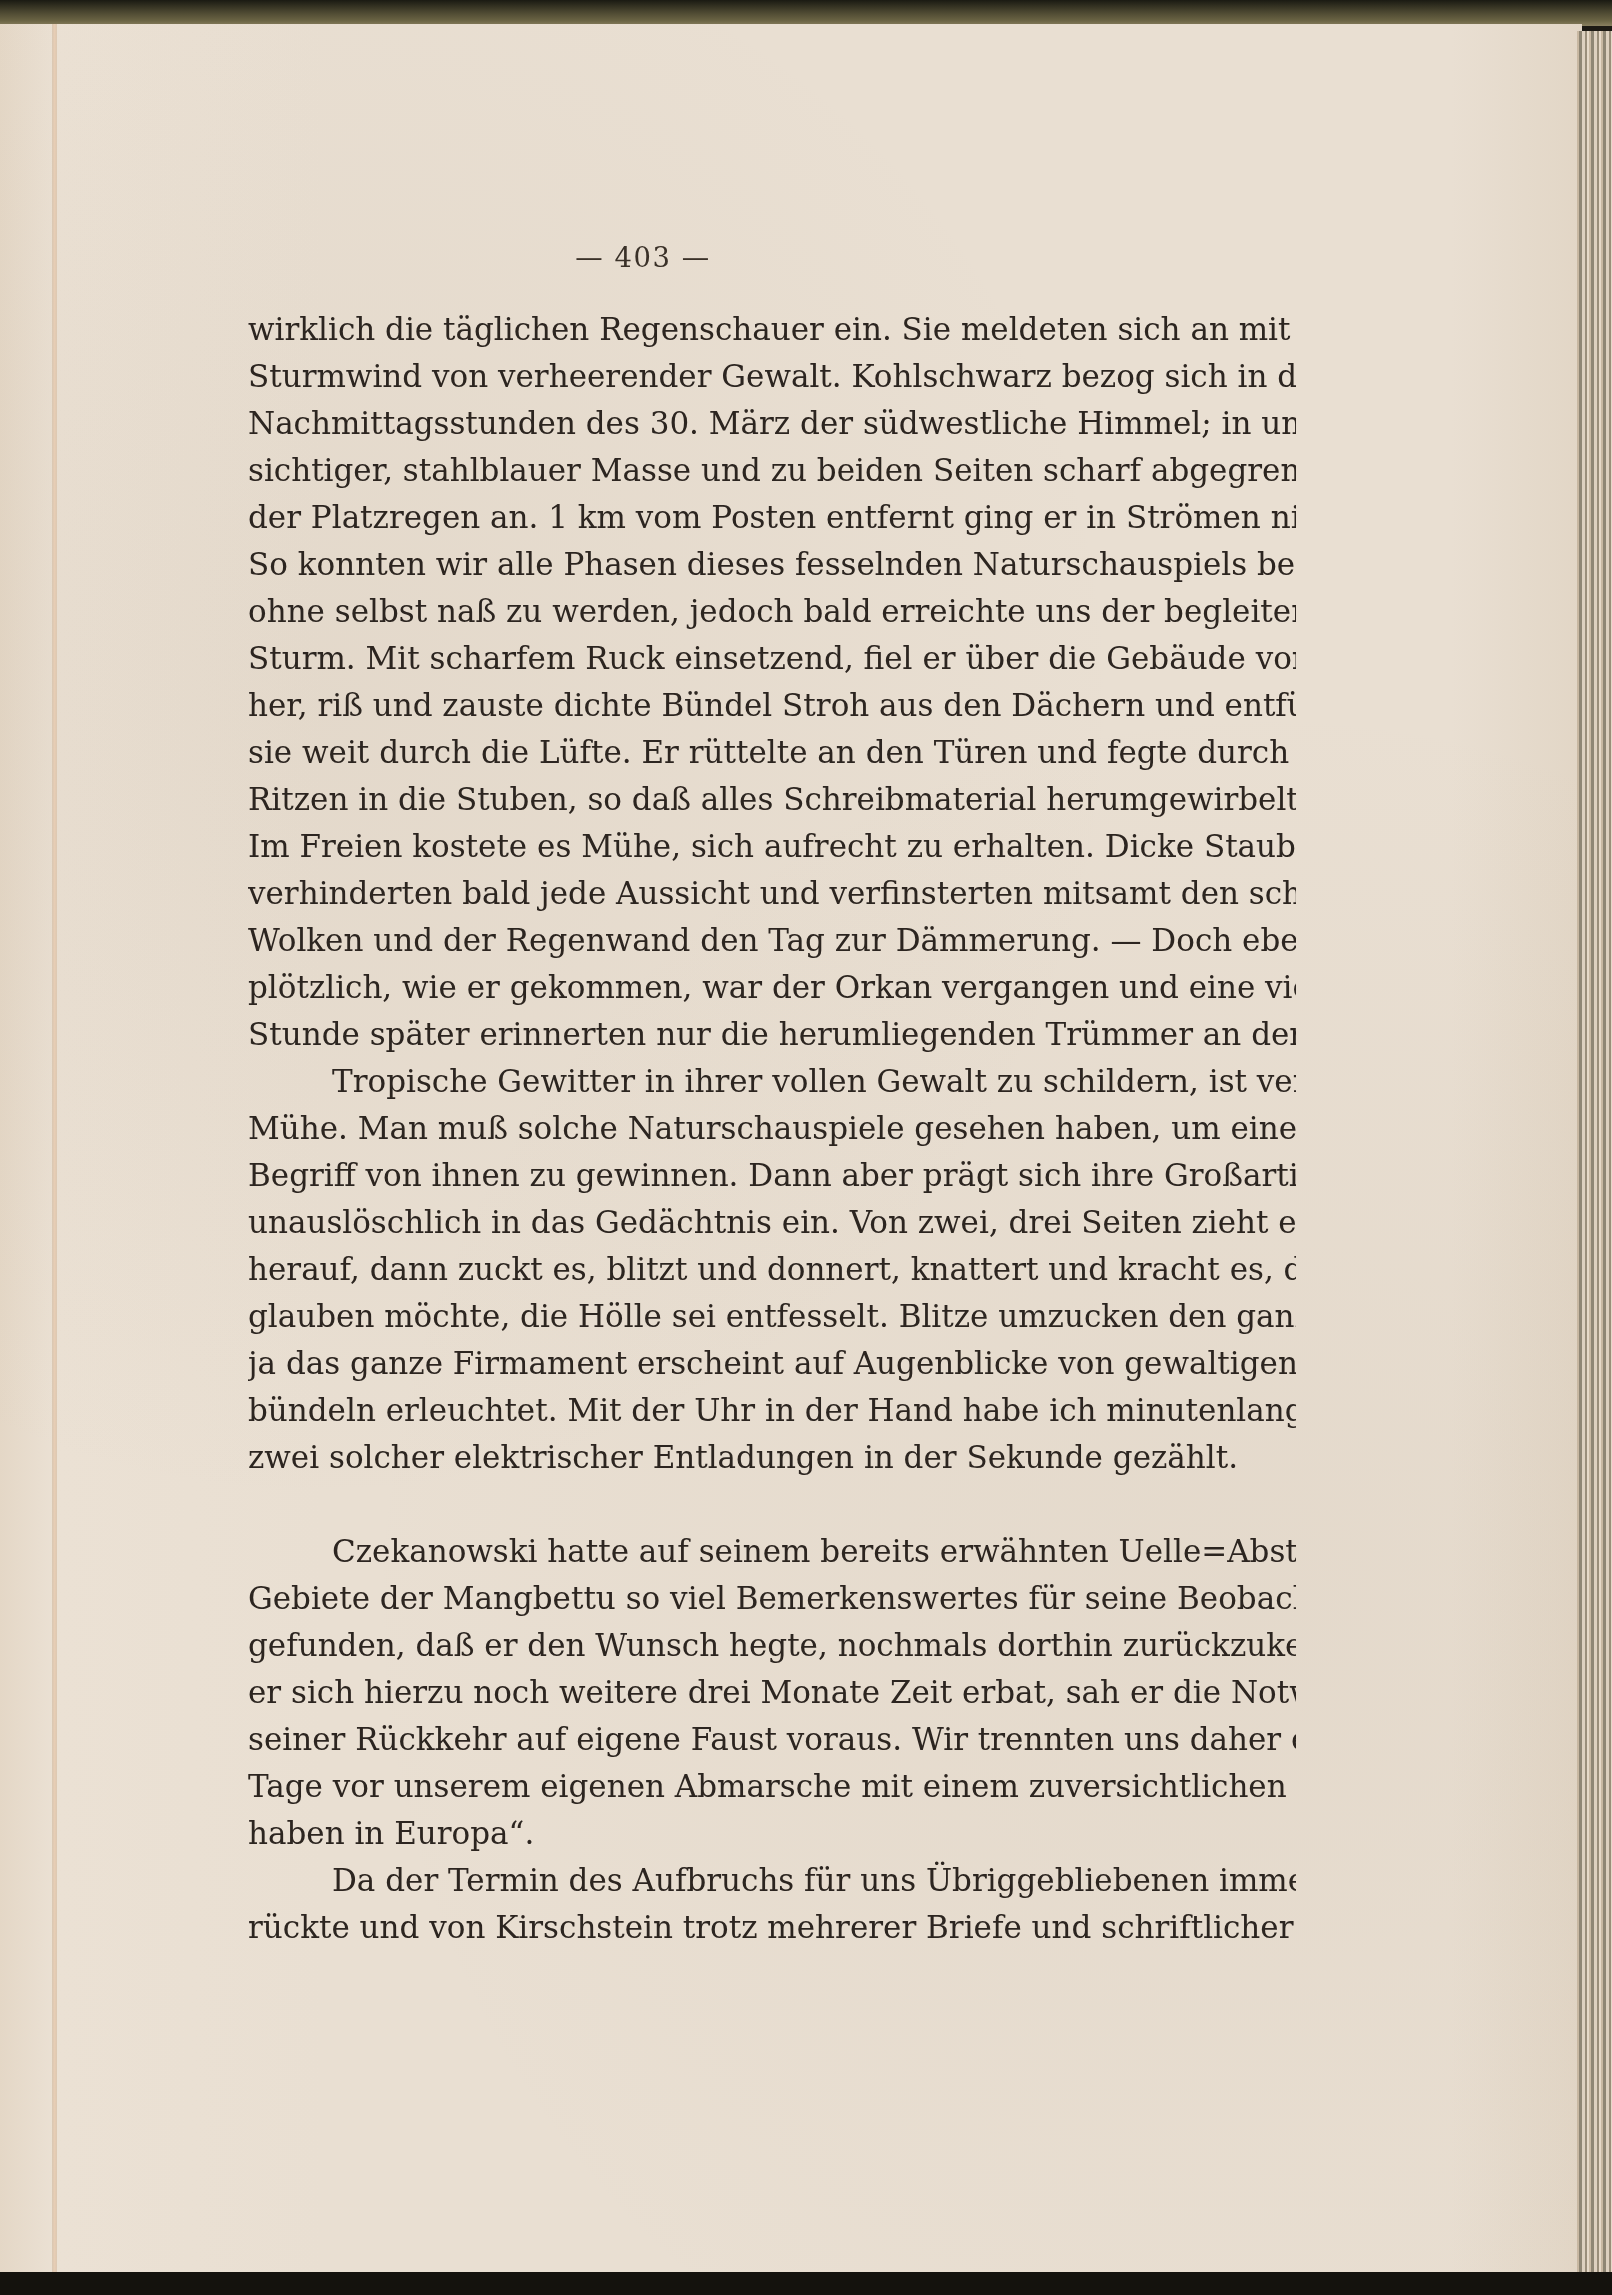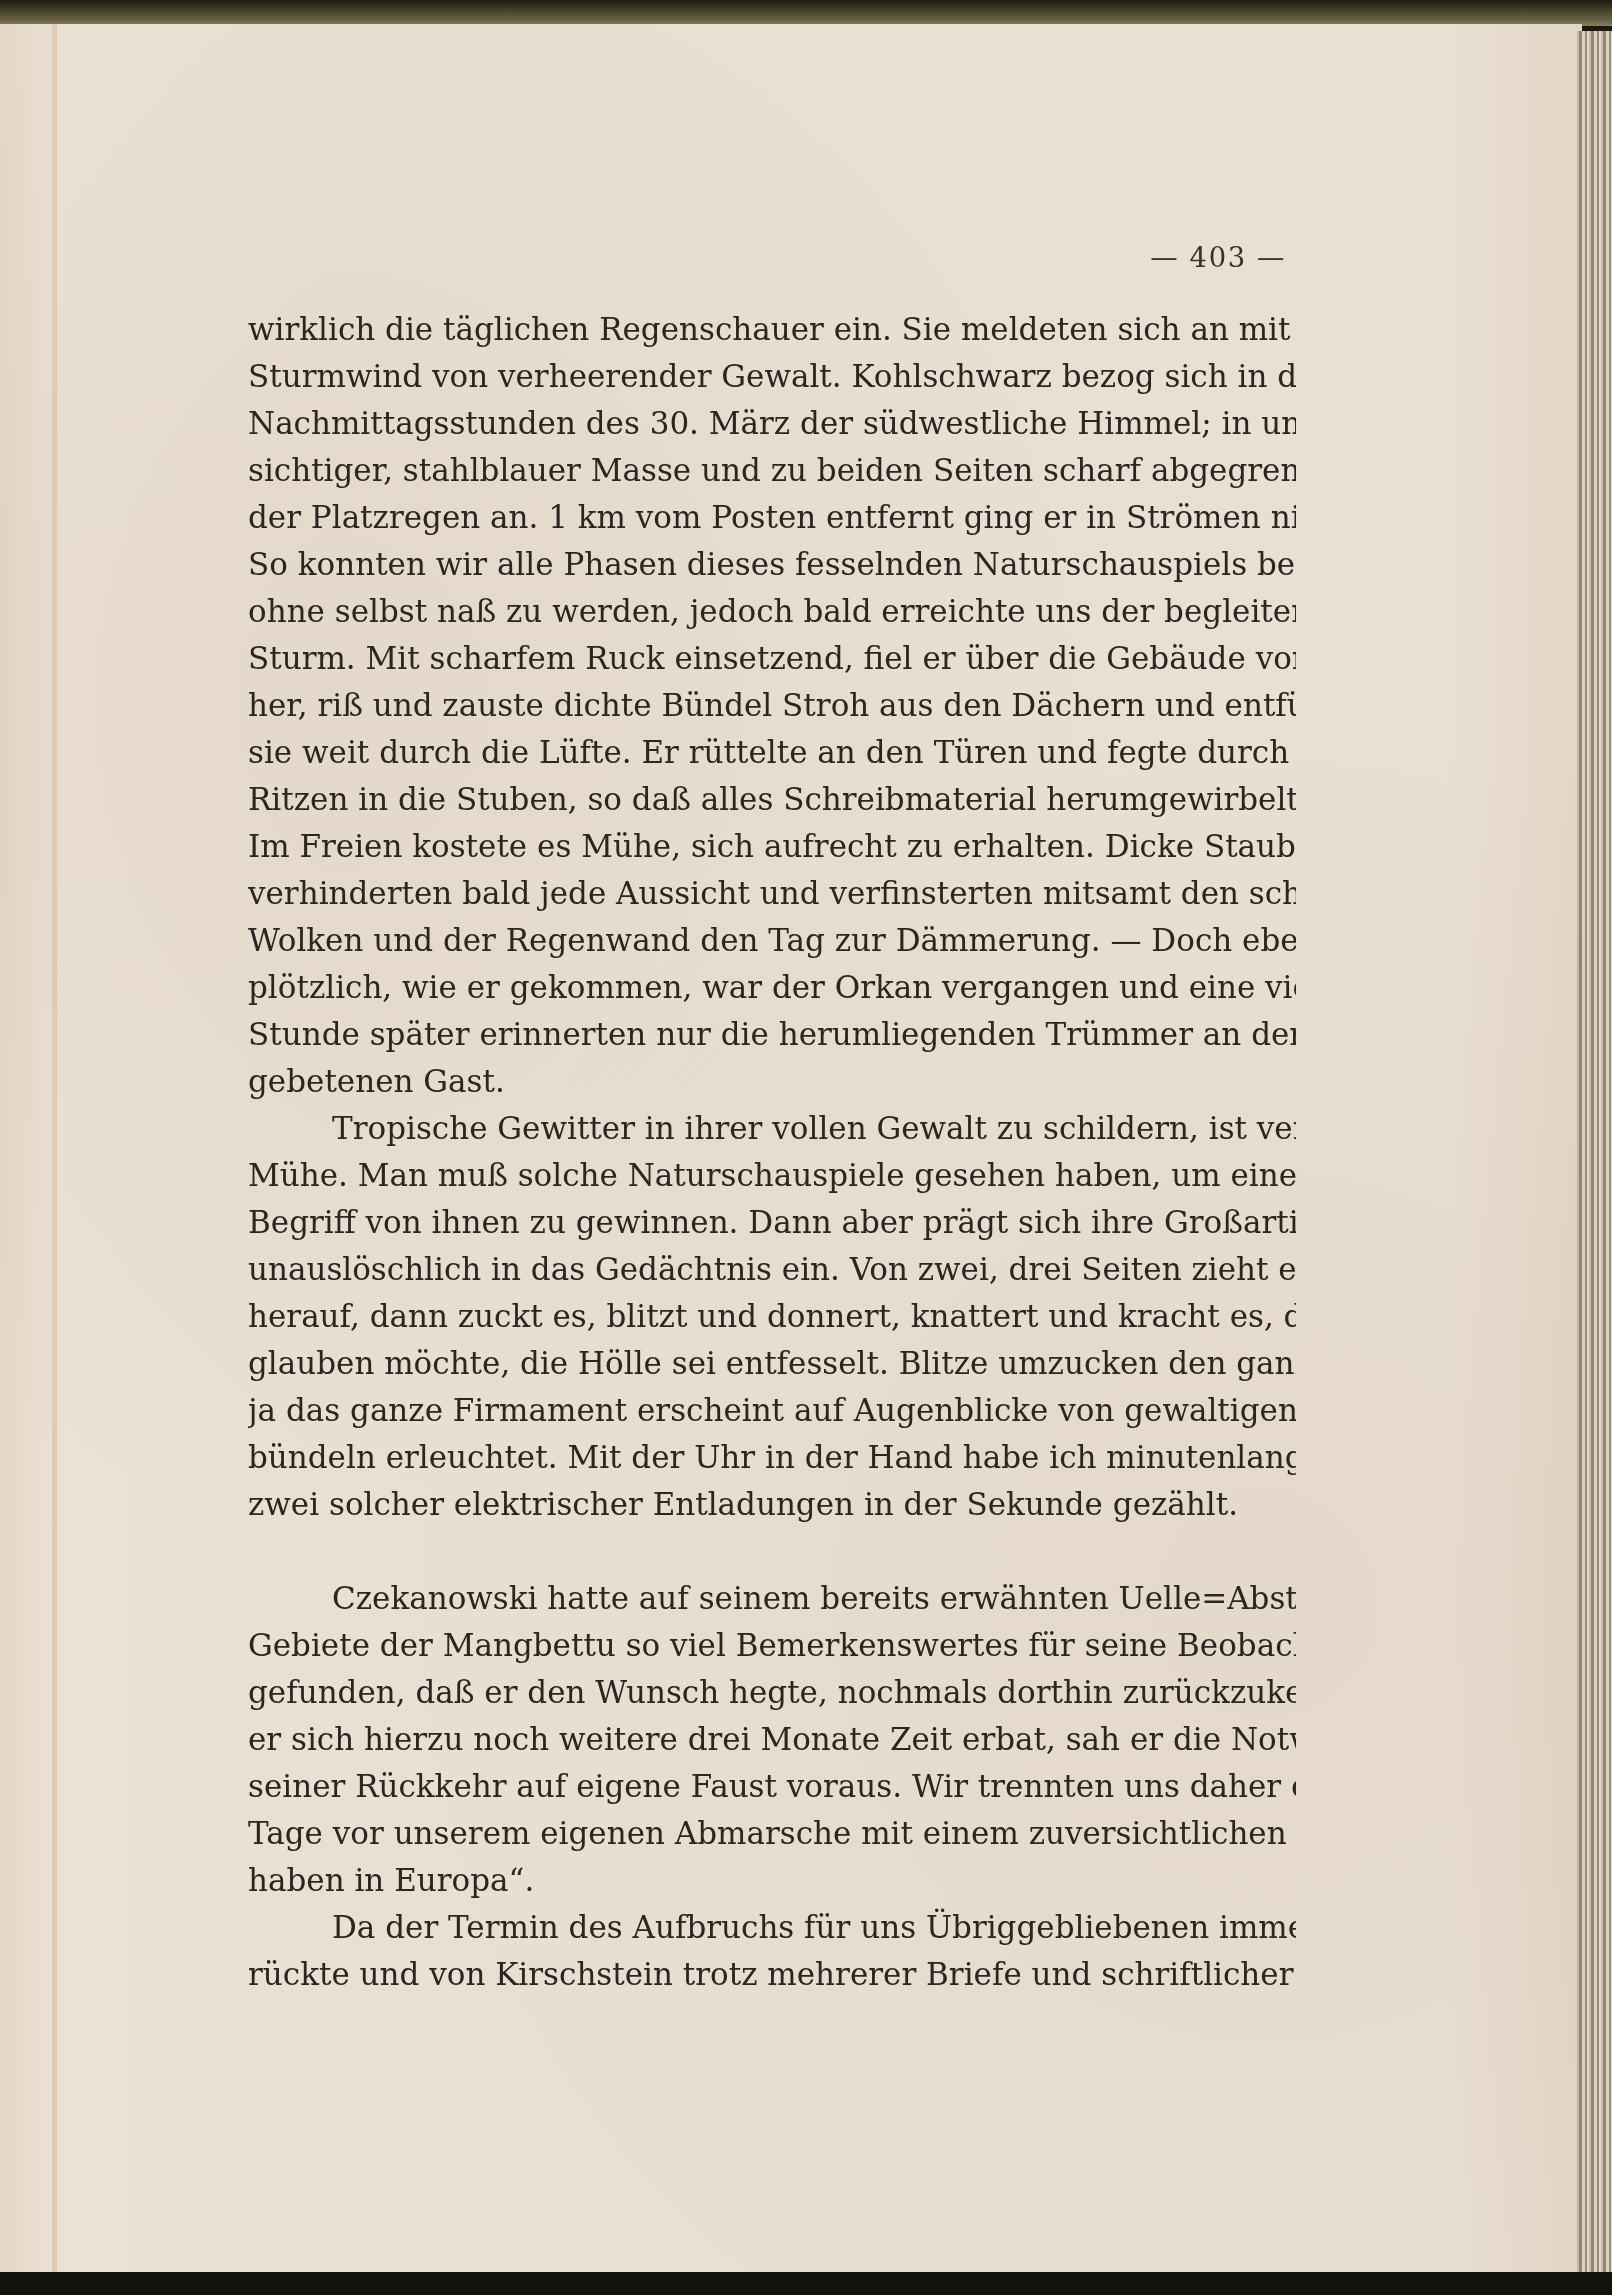--- a/index.html
+++ b/index.html
@@ -30,21 +30,21 @@
       #c8b8a2 0px, #c8b8a2 2.4px, #8f8674 2.4px, #8f8674 4.8px,
       #ddd0bf 4.8px, #ddd0bf 8px, #9a8e7a 8px, #9a8e7a 9.7px,
       #e6d9c8 9.7px, #e6d9c8 12px);
   }
   .bottom-cloth {
     position: absolute; left: 0; top: 2272px; width: 1613px; height: 23.4px;
     background: #14120d;
   }
   .page-number {
     position: absolute; left: 0; width: 1286px; top: 242px;
-    text-align: right; font-size: 27.4px; color: #3a3128; letter-spacing: 1.6px;
+    text-align: center; font-size: 27.4px; color: #3a3128; letter-spacing: 1.6px;
   }
   .text-block {
     position: absolute; left: 248px; top: 306px; width: 1048px;
     color: #2c2520; font-size: 31px; line-height: 47px;
   }
   .line {
     display: block; white-space: nowrap; text-align: justify;
     text-align-last: justify; height: 47px; overflow: hidden;
   }
   .line.last { text-align-last: left; }
@@ -74,21 +74,20 @@
     <span class="line">ohne selbst naß zu werden, jedoch bald erreichte uns der begleitende</span>
     <span class="line">Sturm. Mit scharfem Ruck einsetzend, fiel er über die Gebäude von Irumu</span>
     <span class="line">her, riß und zauste dichte Bündel Stroh aus den Dächern und entführte</span>
     <span class="line">sie weit durch die Lüfte. Er rüttelte an den Türen und fegte durch die</span>
     <span class="line">Ritzen in die Stuben, so daß alles Schreibmaterial herumgewirbelt wurde.</span>
     <span class="line">Im Freien kostete es Mühe, sich aufrecht zu erhalten. Dicke Staubsäulen</span>
     <span class="line">verhinderten bald jede Aussicht und verfinsterten mitsamt den schwarzen</span>
     <span class="line">Wolken und der Regenwand den Tag zur Dämmerung. — Doch ebenso</span>
     <span class="line">plötzlich, wie er gekommen, war der Orkan vergangen und eine viertel</span>
     <span class="line">Stunde später erinnerten nur die herumliegenden Trümmer an den un=</span>
-    <span class="line last">gebetenen Gast.</span>
   </div>
 
   <div>
     <span class="line indent">Tropische Gewitter in ihrer vollen Gewalt zu schildern, ist vergebliche</span>
     <span class="line">Mühe. Man muß solche Naturschauspiele gesehen haben, um einen rechten</span>
     <span class="line">Begriff von ihnen zu gewinnen. Dann aber prägt sich ihre Großartigkeit</span>
     <span class="line">unauslöschlich in das Gedächtnis ein. Von zwei, drei Seiten zieht es schwarz</span>
     <span class="line">herauf, dann zuckt es, blitzt und donnert, knattert und kracht es, daß man</span>
     <span class="line">glauben möchte, die Hölle sei entfesselt. Blitze umzucken den ganzen Horizont,</span>
     <span class="line">ja das ganze Firmament erscheint auf Augenblicke von gewaltigen Strahlen=</span>

